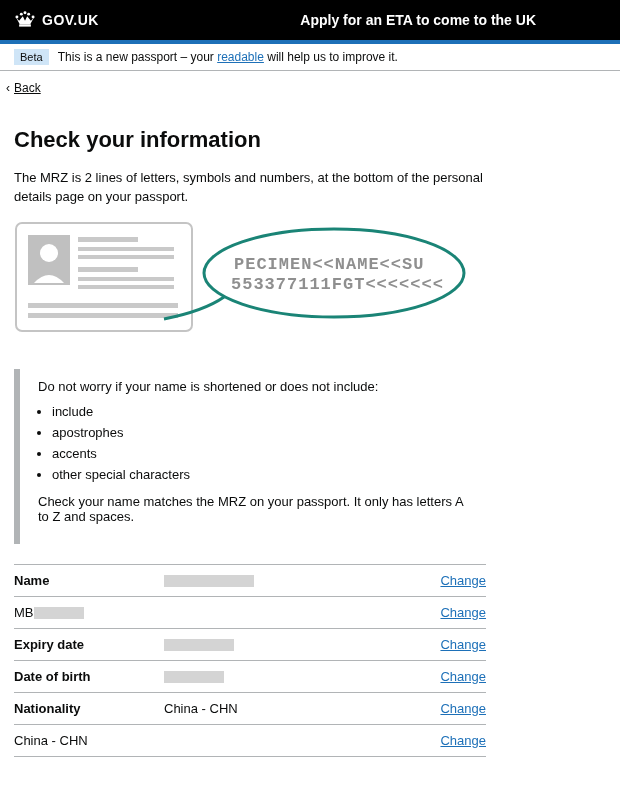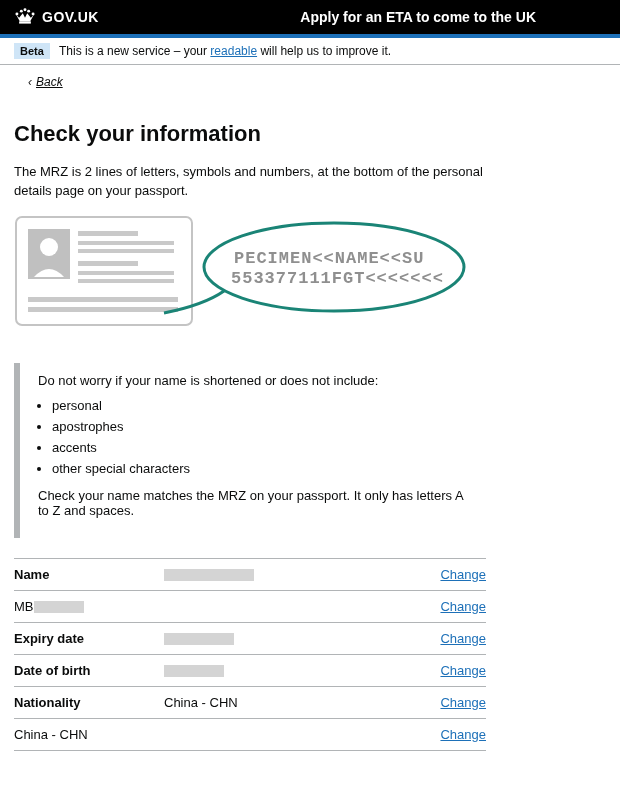--- a/index.html
+++ b/index.html
@@ -10,21 +10,21 @@
     color: #0b0c0c;
     background: #fff;
     width: 620px;
   }
   .gov-header {
     background: #000;
     color: #fff;
     display: flex;
     align-items: center;
     padding: 6px 14px;
-    height: 34px;
+    height: 40px;
   }
   .gov-header .logo {
     display: flex;
     align-items: center;
     gap: 6px;
     font-weight: bold;
     font-size: 14px;
     letter-spacing: 0.5px;
   }
   .gov-header .crown {
@@ -39,30 +39,29 @@
   }
   .blue-bar { height: 4px; background: #1d70b8; }
   .phase-row {
     padding: 6px 14px;
     border-bottom: 1px solid #b1b4b6;
     font-size: 12px;
   }
   .phase-tag {
     background: #cfe5f7;
     color: #0b0c0c;
-    font-weight: bold;
+    font-weight: normal;
     padding: 2px 6px;
     margin-right: 6px;
     font-size: 11px;
   }
   a { color: #1d70b8; }
   .back-row {
-    padding: 10px 28px 4px;
+    padding: 10px 6px 4px;
     font-size: 12px;
-    font-style: italic;
   }
   .back-row a { color: #0b0c0c; text-decoration: underline; }
   .back-row .caret { margin-right: 4px; }
   main { padding: 10px 14px 24px; max-width: 500px; }
   h1 { font-size: 22px; margin: 18px 0 16px; font-weight: bold; }
   p.body { margin: 0 0 14px; line-height: 1.45; font-size: 13px; }
   .passport-illust {
     margin: 8px 0 18px;
     position: relative;
     height: 130px;
@@ -112,21 +111,21 @@
     </svg>
     <span>GOV.UK</span>
   </div>
   <div class="service-name">Apply for an ETA to come to the UK</div>
   <div style="width:70px"></div>
 </div>
 <div class="blue-bar"></div>
 
 <div class="phase-row">
   <span class="phase-tag">Beta</span>
-  <span>This is a new service – your </span><a href="#">readable</a><span> will help us to improve it.</span>
+  <span>This is a new passport – your </span><a href="#">readable</a><span> will help us to improve it.</span>
 </div>
 
 <div class="back-row">
   <span class="caret">‹</span><a href="#">Back</a>
 </div>
 
 <main>
   <h1>Check your information</h1>
   <p class="body">The MRZ is 2 lines of letters, symbols and numbers, at the bottom of the personal details page on your passport.</p>
 
@@ -147,21 +146,21 @@
       <ellipse cx="320" cy="52" rx="130" ry="44" fill="none" stroke="#1a8476" stroke-width="3"></ellipse>
       <path d="M150 98 Q190 90 210 76" fill="none" stroke="#1a8476" stroke-width="3"></path>
       <text x="220" y="48" font-family="Courier, monospace" font-size="17" font-weight="bold" fill="#8f8f8f" letter-spacing="1">PECIMEN&lt;&lt;NAME&lt;&lt;SU</text>
       <text x="217" y="68" font-family="Courier, monospace" font-size="17" font-weight="bold" fill="#8f8f8f" letter-spacing="1">553377111FGT&lt;&lt;&lt;&lt;&lt;&lt;&lt;</text>
     </svg>
   </div>
 
   <div class="inset">
     <p>Do not worry if your name is shortened or does not include:</p>
     <ul>
-      <li>personal</li>
+      <li>include</li>
       <li>apostrophes</li>
       <li>accents</li>
       <li>other special characters</li>
     </ul>
     <p>Check your name matches the MRZ on your passport. It only has letters A to Z and spaces.</p>
   </div>
 
   <div class="summary-list" id="summary-list">
       <div class="summary-row">
         <div class="key">Name</div>

